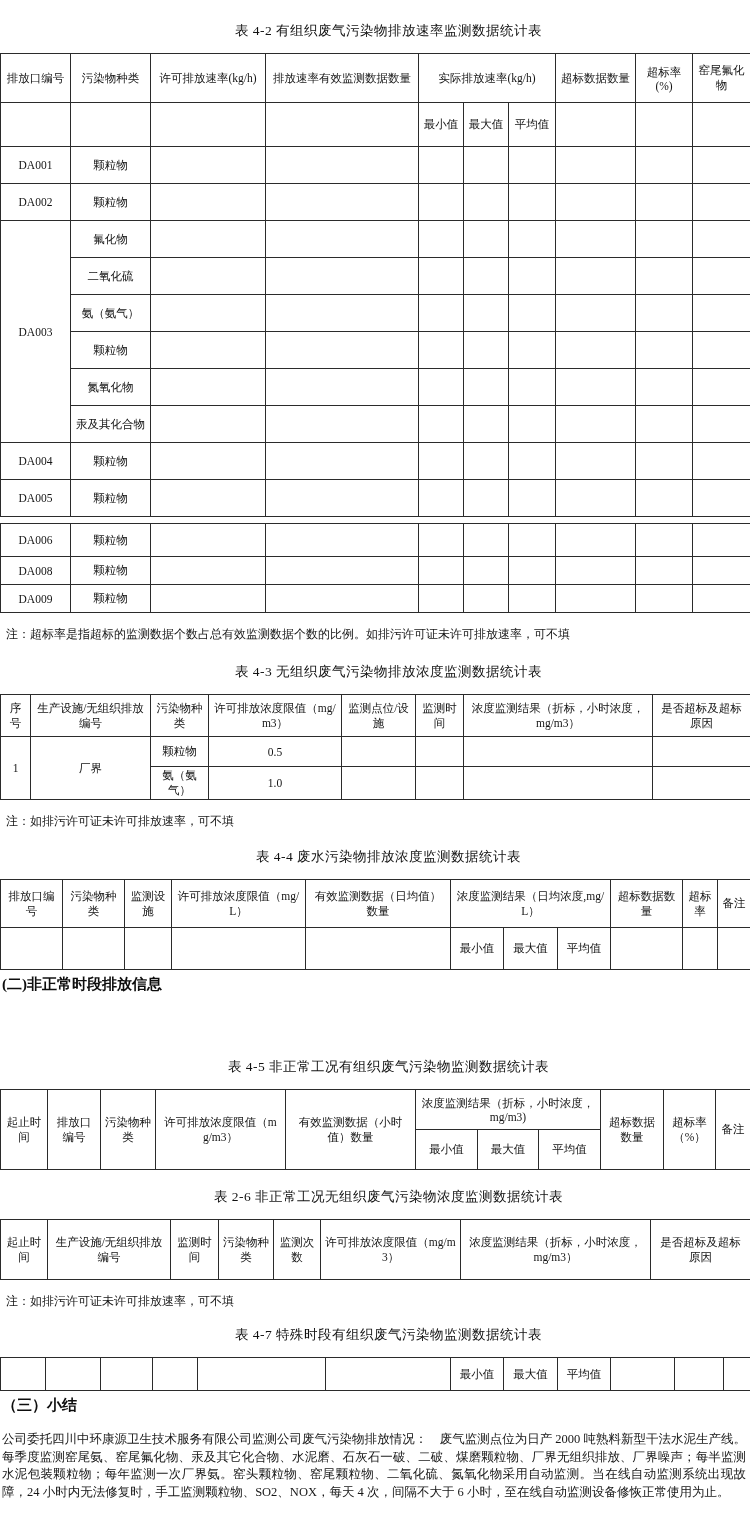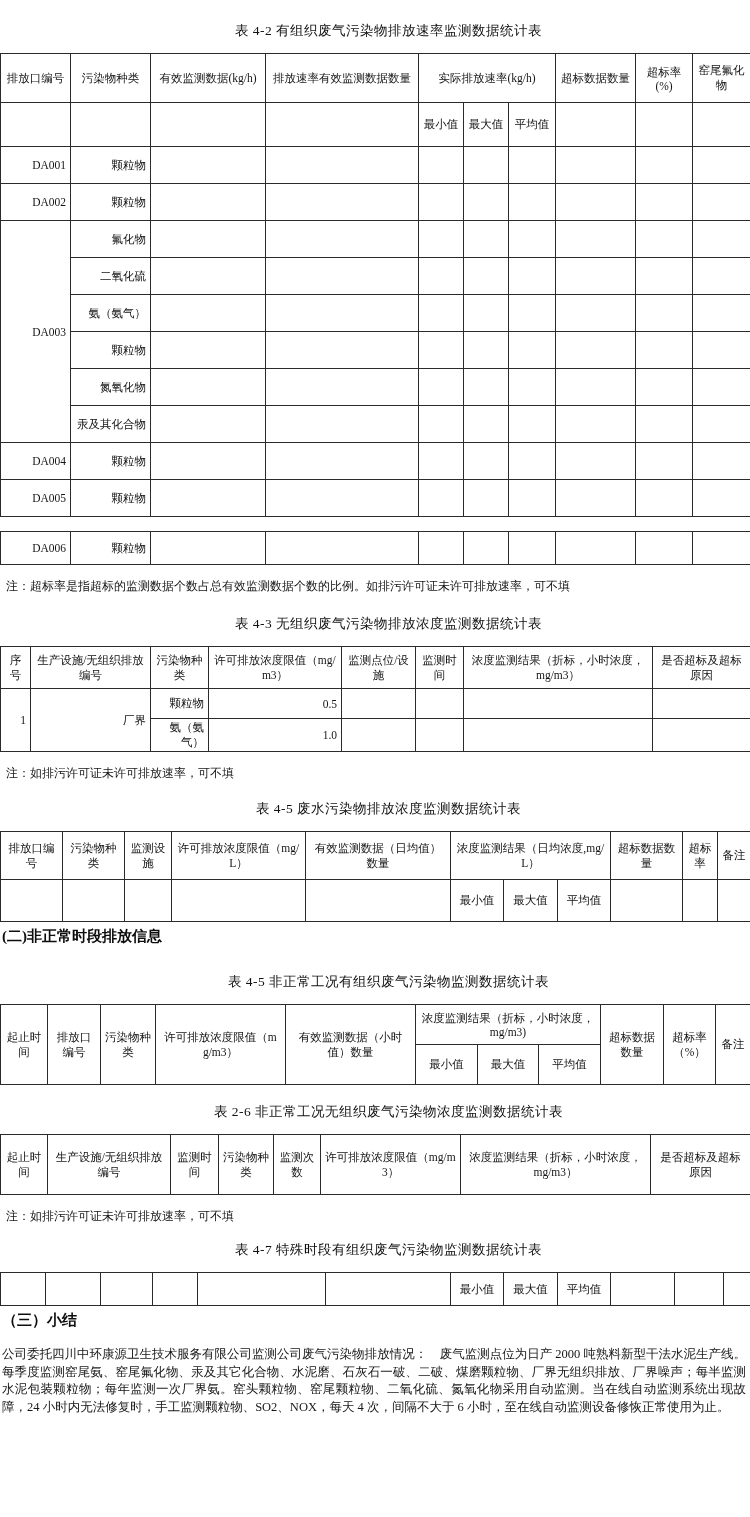--- a/index.html
+++ b/index.html
@@ -18,25 +18,25 @@
     font-size:12.5px;line-height:17.5px;text-align:justify;
     margin:16px 4px 0 2px;color:#161616;
   }
   table.grid{border-collapse:collapse;width:750px;table-layout:fixed;}
   .grid td,.grid th{
     border:1px solid #2b2b2b;font-size:11.5px;font-weight:normal;
     padding:1px 4px;vertical-align:middle;overflow:hidden;color:#141414;
     word-break:break-all;
   }
   .hc{text-align:center;}
-  .lc{text-align:right;}
-  .gap2{margin-top:14px;}
+  .lc{text-align:center;}
+  .gap2{margin-top:6px;}
   .mt20{margin-top:20px;}
   .mt18{margin-top:18px;}
-  .mt52{margin-top:27px;}
+  .mt52{margin-top:64px;}
   .mt16{margin-top:16px;}
 </style>
 </head>
 <body>
 
 <div class="doc-title">表 4-2 有组织废气污染物排放速率监测数据统计表</div>
 
 <table class="grid">
   <colgroup>
     <col style="width:70px">
@@ -47,21 +47,21 @@
       <col style="width:45px">
       <col style="width:47px">
     <col style="width:80px">
       <col style="width:57px">
       <col style="width:58px">
   </colgroup>
   <tbody>
       <tr style="height:49px">
     <th class="hc">排放口编号</th>
     <th class="hc">污染物种类</th>
-    <th class="hc">有效监测数据(kg/h)</th>
+    <th class="hc">许可排放速率(kg/h)</th>
     <th class="hc">排放速率有效监测数据数量</th>
     <th class="hc" colspan="3">实际排放速率(kg/h)</th>
     <th class="hc">超标数据数量</th>
     <th class="hc">超标率(%)</th>
     <th class="hc">窑尾氟化物</th>
   </tr>
   <tr style="height:44px">
     <td></td>
         <td></td>
         <td></td>
@@ -210,20 +210,44 @@
     <td class="lc">颗粒物</td>
     <td></td>
         <td></td>
         <td></td>
         <td></td>
         <td></td>
         <td></td>
         <td></td>
         <td></td>
   </tr>
+  <tr style="height:28px">
+    <td class="lc">DA008</td>
+    <td class="lc">颗粒物</td>
+    <td></td>
+        <td></td>
+        <td></td>
+        <td></td>
+        <td></td>
+        <td></td>
+        <td></td>
+        <td></td>
+  </tr>
+  <tr style="height:28px">
+    <td class="lc">DA009</td>
+    <td class="lc">颗粒物</td>
+    <td></td>
+        <td></td>
+        <td></td>
+        <td></td>
+        <td></td>
+        <td></td>
+        <td></td>
+        <td></td>
+  </tr>
 </tbody>
   </table>
 
 <div class="note">注：超标率是指超标的监测数据个数占总有效监测数据个数的比例。如排污许可证未许可排放速率，可不填</div>
 
 <div class="doc-title mt20">表 4-3 无组织废气污染物排放浓度监测数据统计表</div>
 
 <table class="grid">
   <colgroup>
     <col style="width:30px">
@@ -262,21 +286,21 @@
     <td></td>
         <td></td>
         <td></td>
         <td></td>
   </tr>
 </tbody>
   </table>
 
 <div class="note">注：如排污许可证未许可排放速率，可不填</div>
 
-<div class="doc-title mt18">表 4-5 废水污染物排放浓度监测数据统计表</div>
+<div class="doc-title mt18">表 4-4 废水污染物排放浓度监测数据统计表</div>
 
 <table class="grid">
   <colgroup>
     <col style="width:62px">
       <col style="width:62px">
       <col style="width:47px">
       <col style="width:134px">
       <col style="width:145px">
     <col style="width:53px">
       <col style="width:54px">

